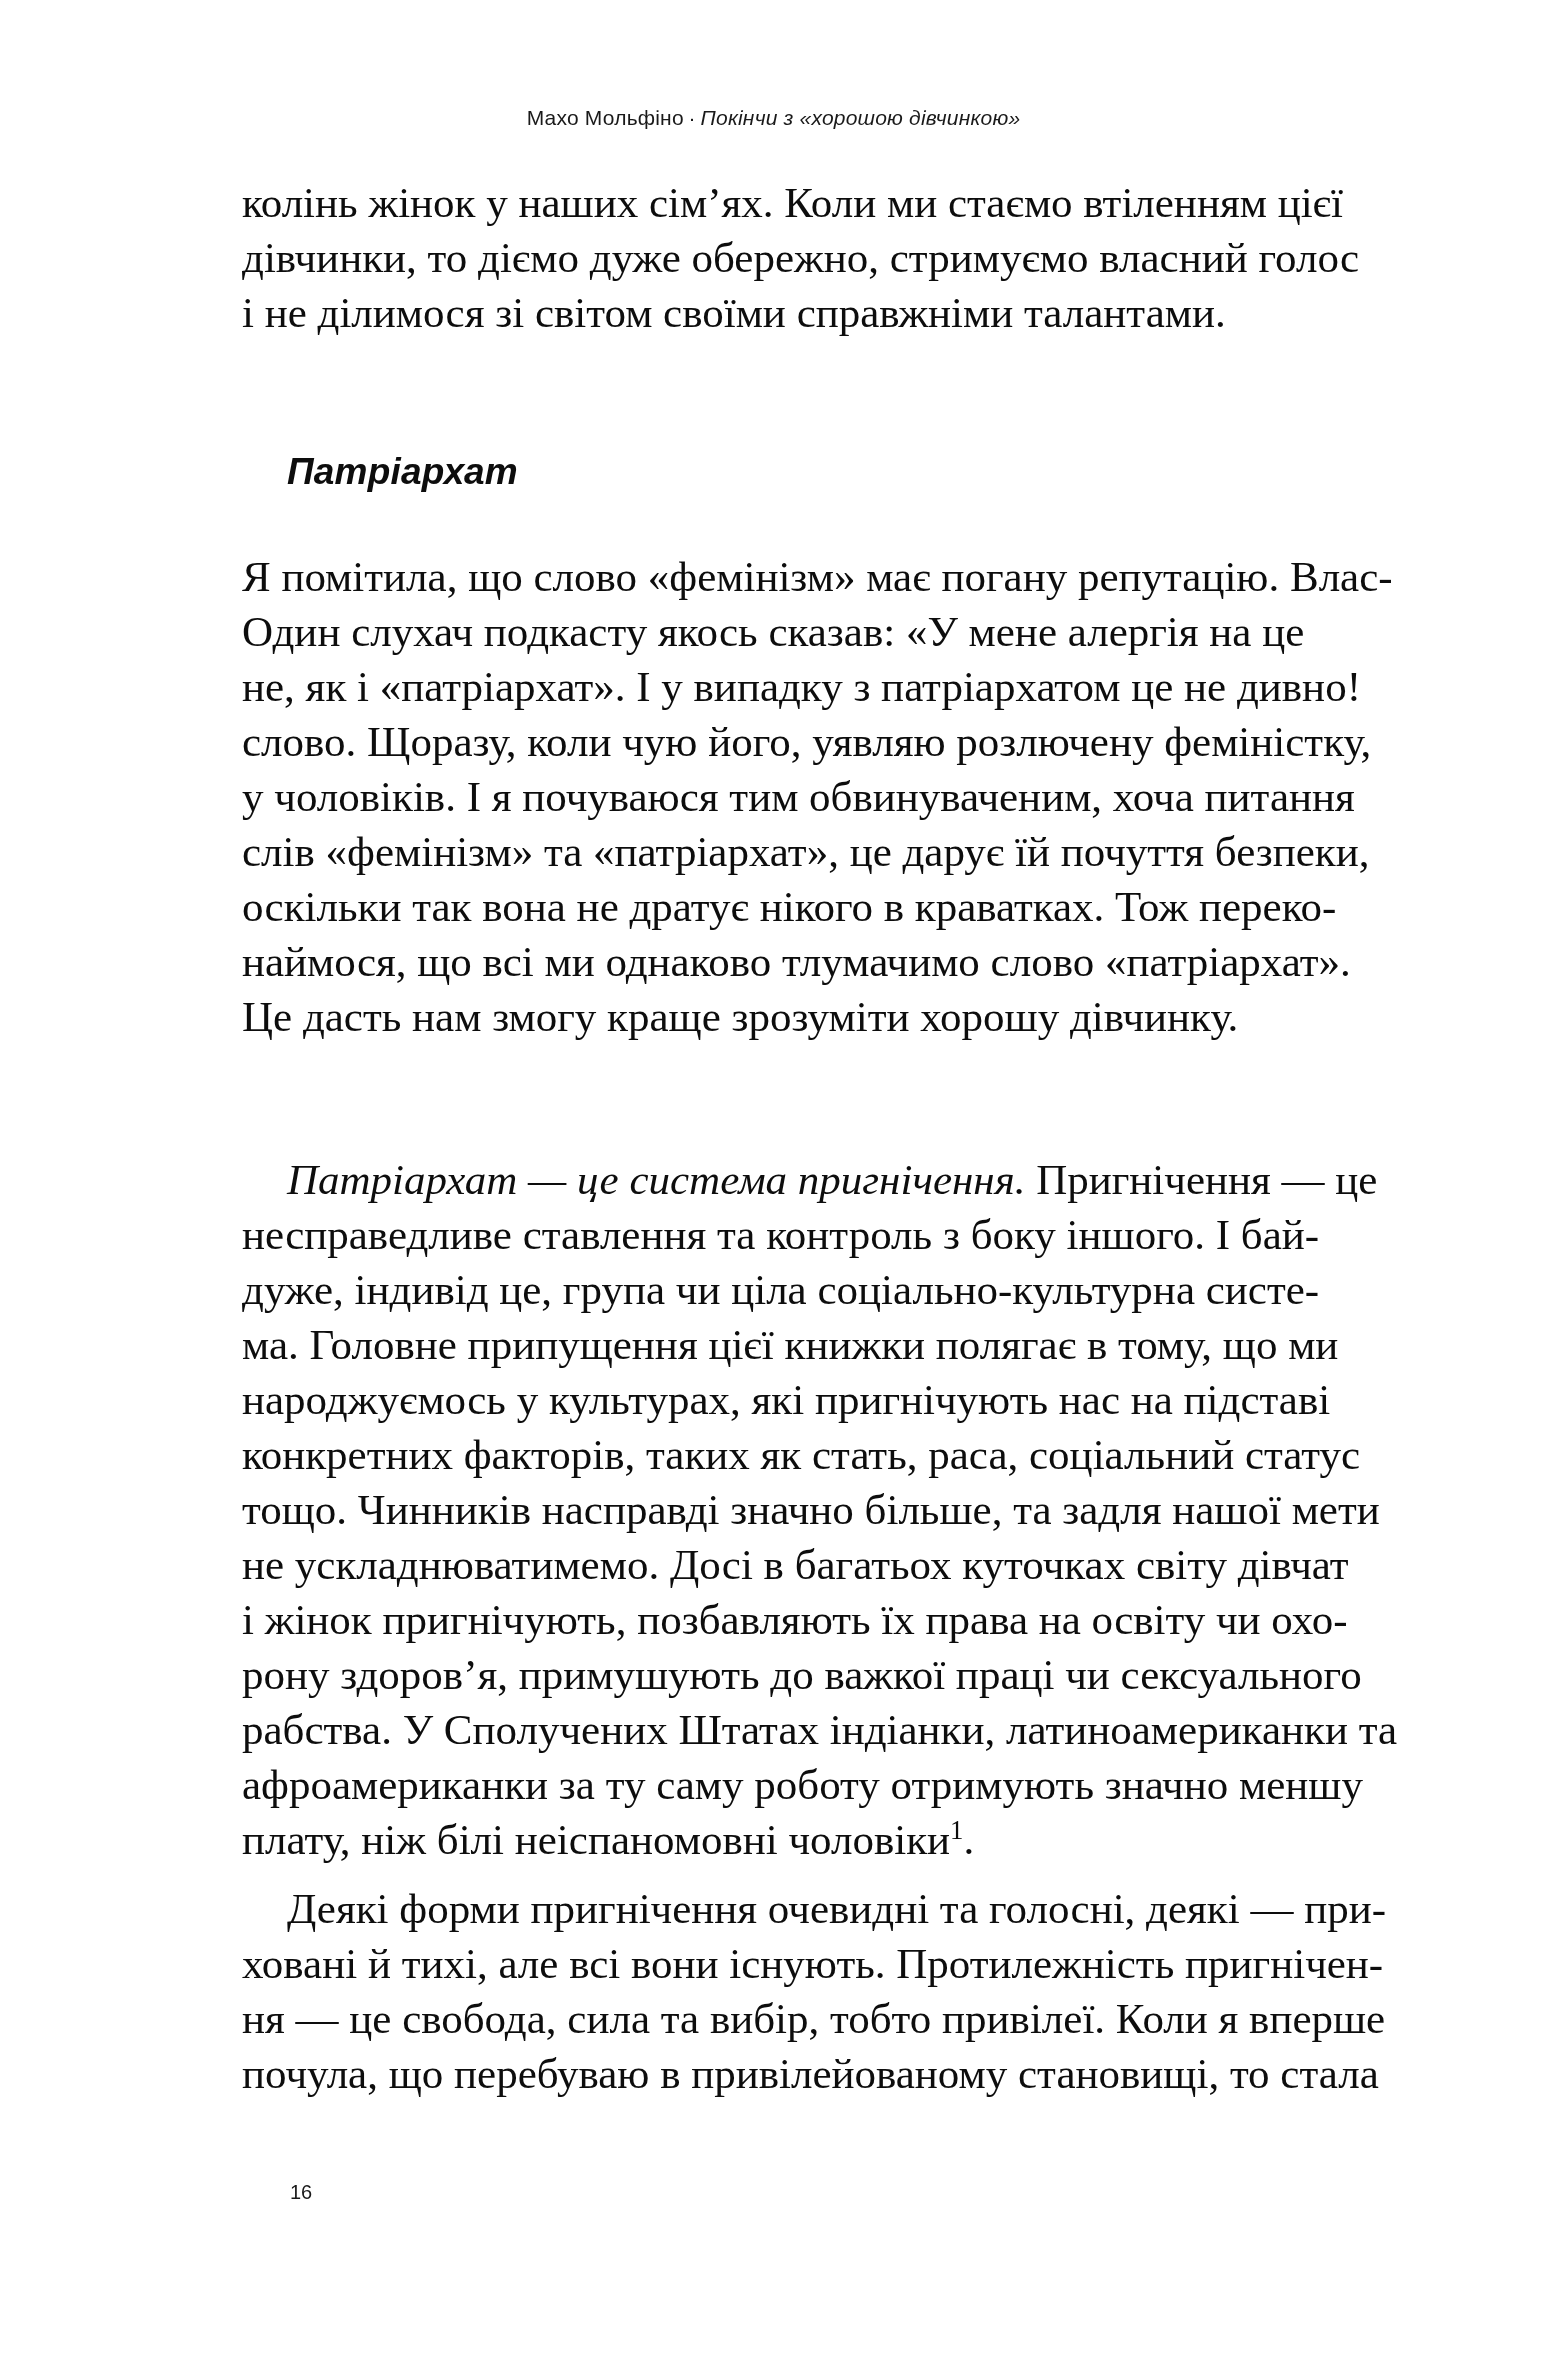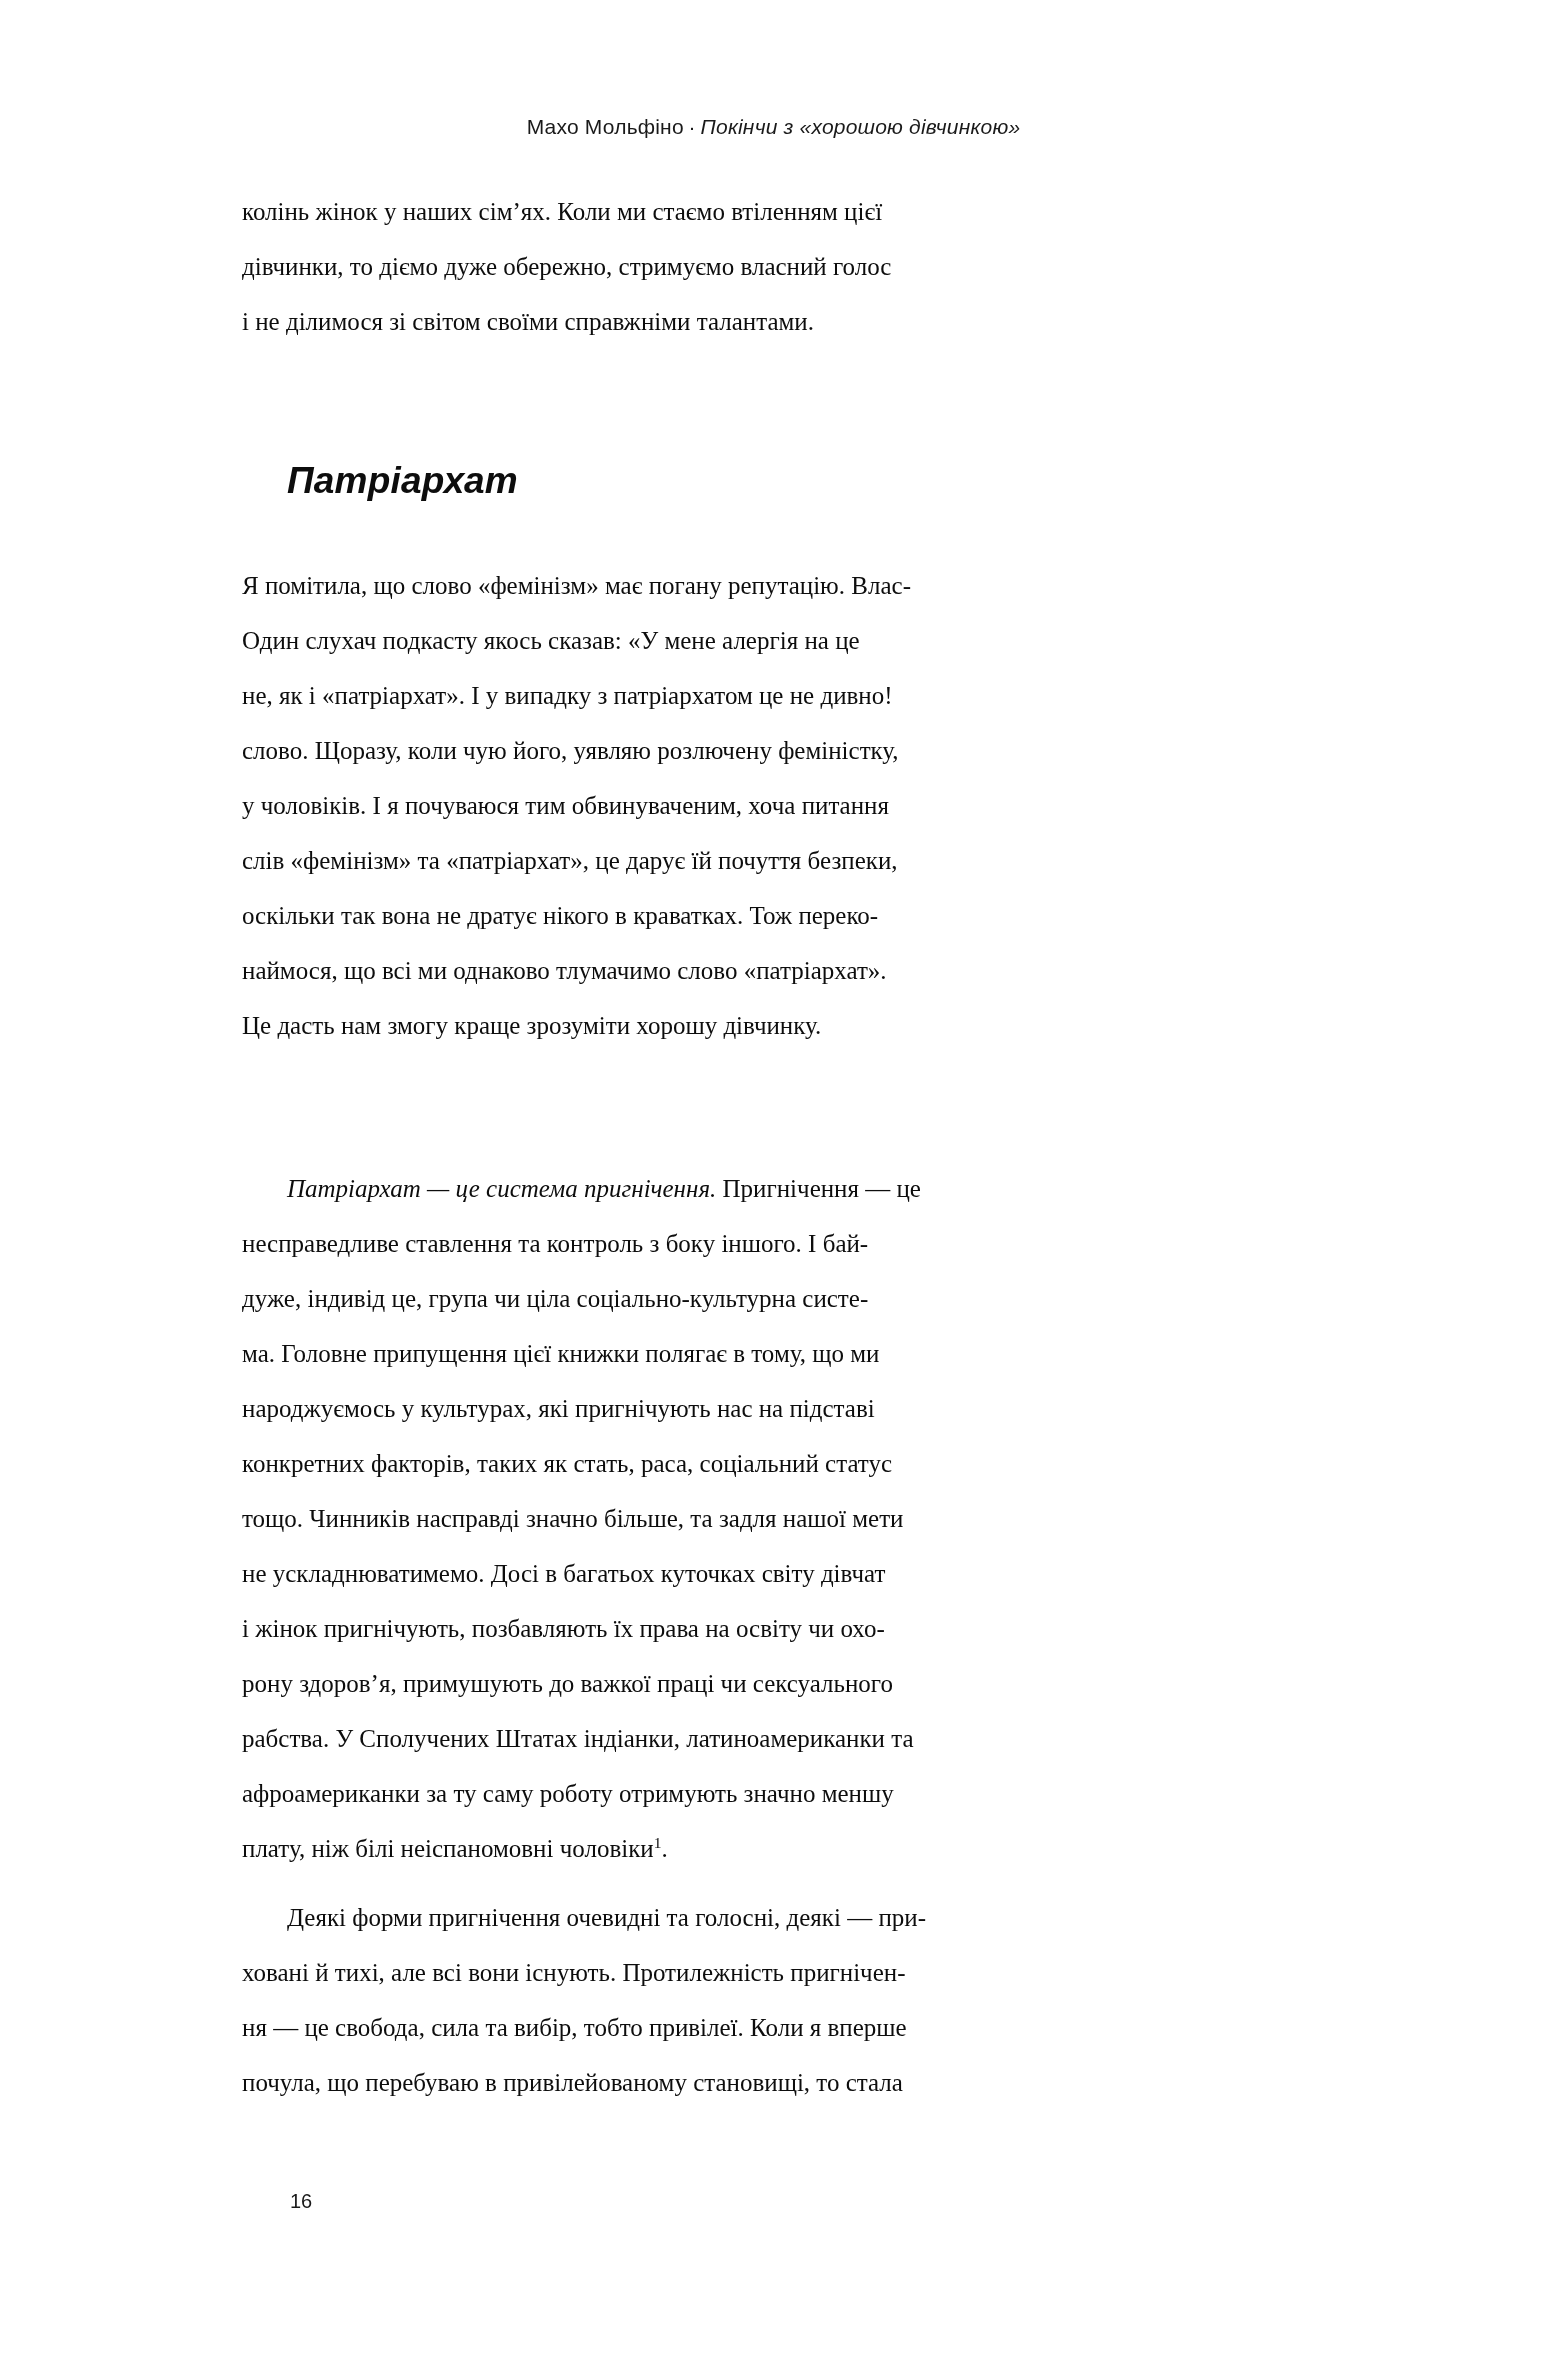--- a/index.html
+++ b/index.html
@@ -6,21 +6,21 @@
   html, body {
     margin: 0;
     padding: 0;
     background: #ffffff;
   }
   .page {
     position: relative;
     width: 1547px;
     height: 2290px;
     background: #ffffff;
-    margin: 12px auto;
+    margin: 3px auto;
     overflow: hidden;
     box-sizing: border-box;
   }
 
   
   .running-head {
     position: absolute;
     left: 0;
     right: 0;
     top: 103px;
@@ -30,21 +30,21 @@
     letter-spacing: 0.2px;
     color: #1a1a1a;
     white-space: nowrap;
   }
   .running-head .author { font-style: normal; }
   .running-head .sep { padding: 0 4.8px; }
   .running-head .title { font-style: italic; }
 
   .para {
     font-family: "Liberation Serif", "DejaVu Serif", serif;
-    font-size: 25px;
+    font-size: 43px;
     line-height: 55px;
     color: #0d0d0d;
     margin: 0;
     font-stretch: condensed;
   }
 
   
   .line {
     display: block;
     white-space: nowrap;

